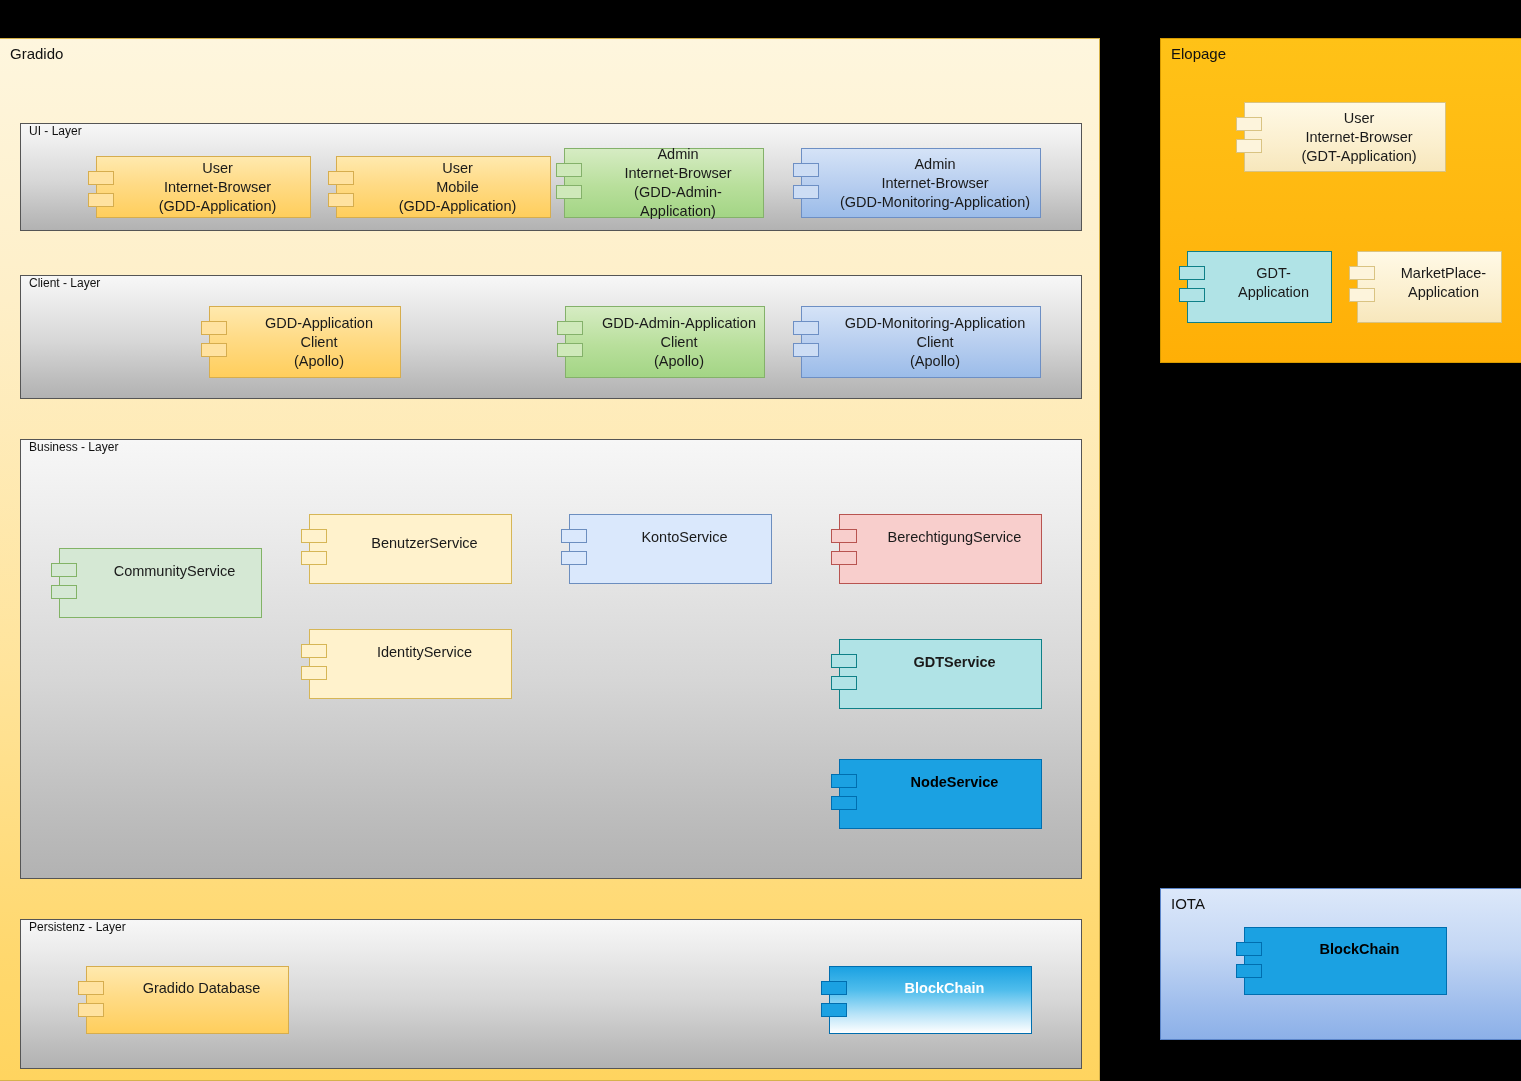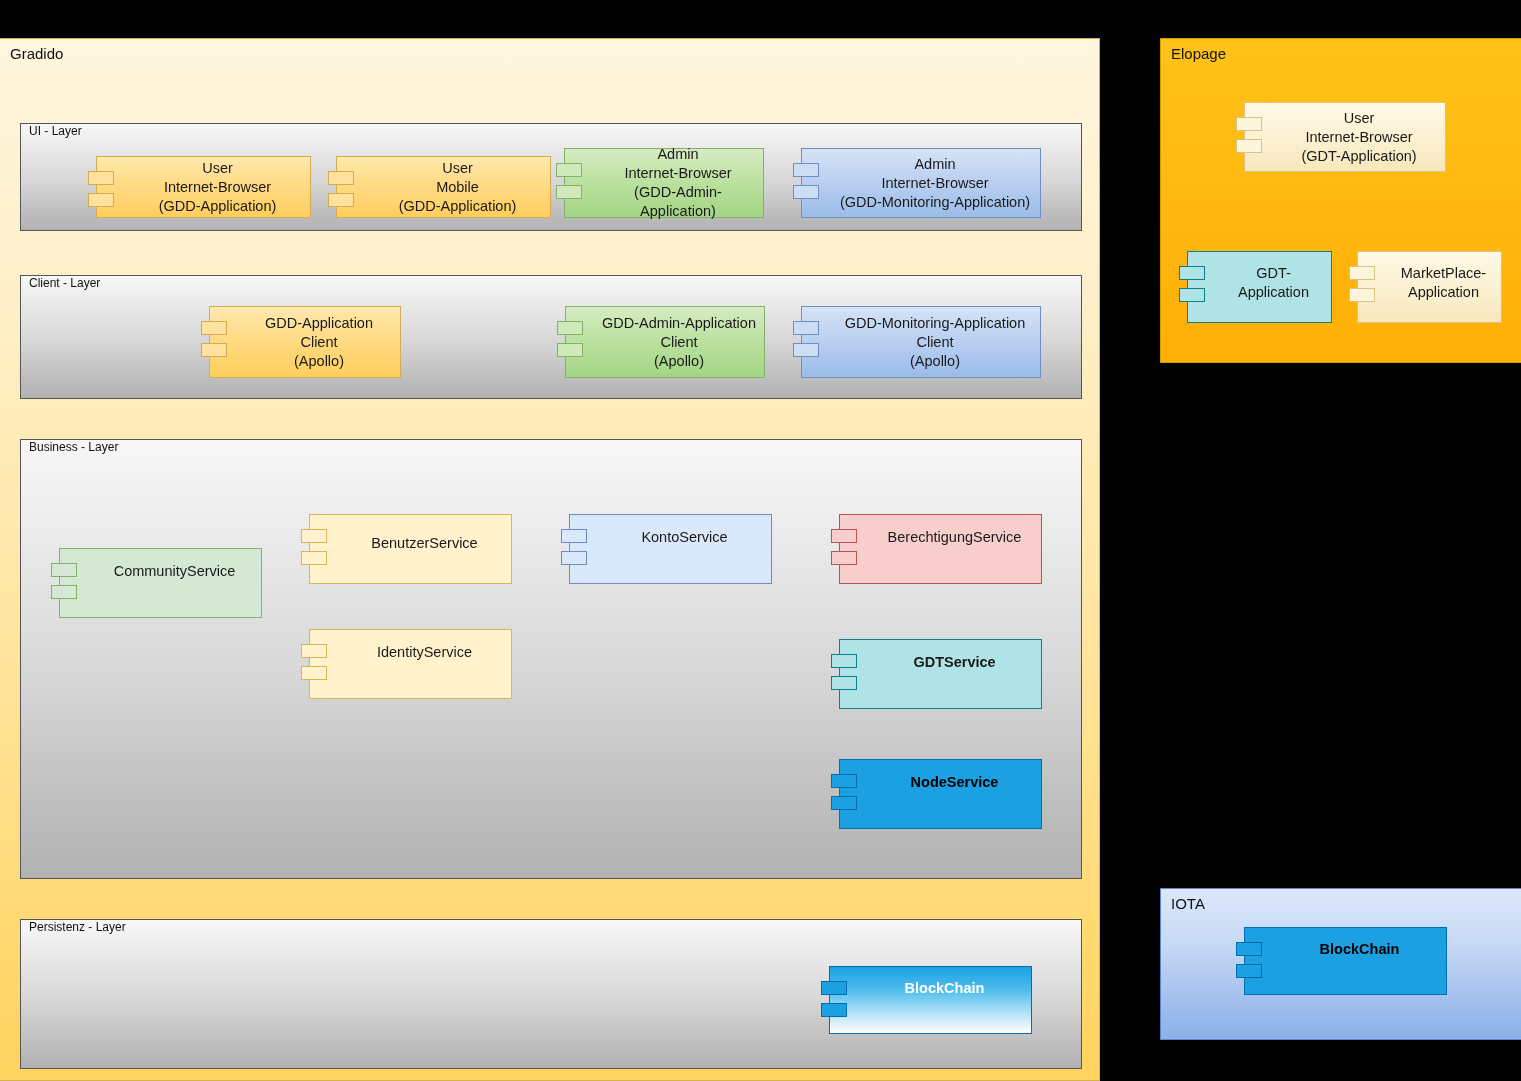--- a/index.html
+++ b/index.html
@@ -240,20 +240,25 @@
       <div class="component c-strongblue" style="left:818px;top:319px;width:203px;height:70px;align-items:flex-start;padding-top:13px;">
         <span class="tab t1"></span>
         <span class="tab t2"></span>
         <span class="lbl">NodeService</span>
       </div>
     </div>
 
     <div class="layer" id="persistenz-layer">
       <div class="layer-title">Persistenz - Layer</div>
 
+      <div class="component c-orange" style="left:65px;top:46px;width:203px;height:68px;align-items:flex-start;padding-top:12px;">
+        <span class="tab t1"></span>
+        <span class="tab t2"></span>
+        <span class="lbl">Gradido Database</span>
+      </div>
 
 
       <div class="component c-bcgrad" style="left:808px;top:46px;width:203px;height:68px;align-items:flex-start;padding-top:12px;">
         <span class="tab t1"></span>
         <span class="tab t2"></span>
         <span class="lbl">BlockChain</span>
       </div>
     </div>
   </div>
 

